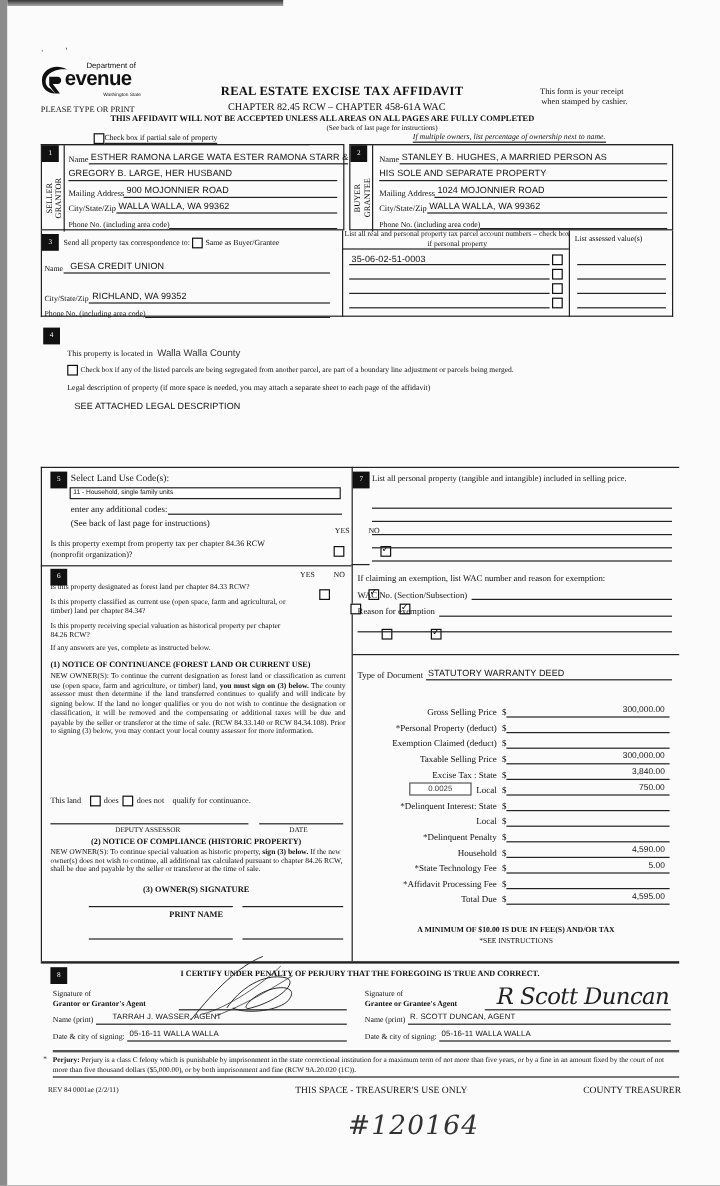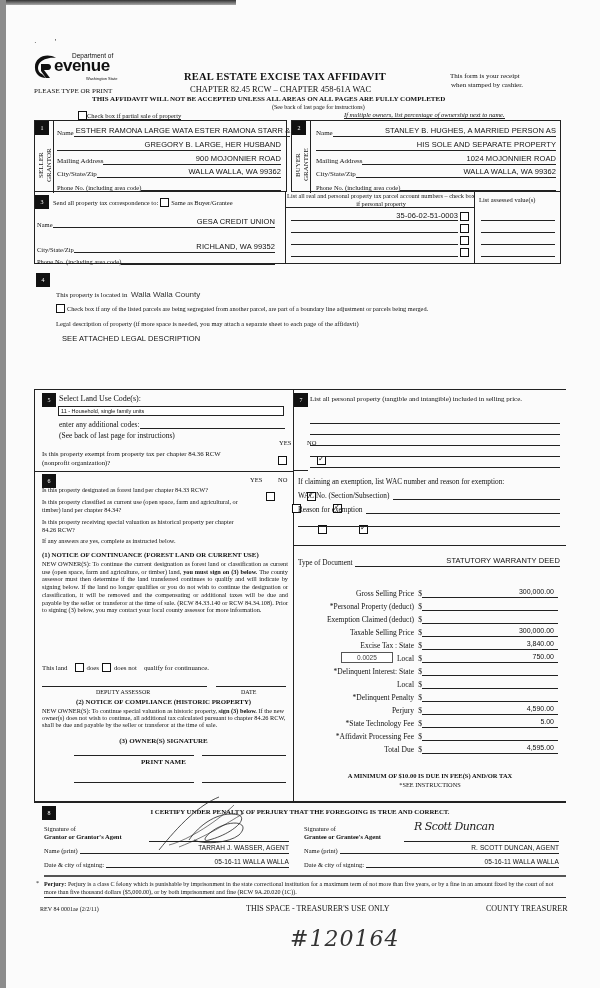--- a/index.html
+++ b/index.html
@@ -11,21 +11,21 @@
   .abs { position: absolute; }
   .sans { font-family: "Liberation Sans", sans-serif; }
   .typed { font-family: "Liberation Sans", sans-serif; font-size: 7.5px; letter-spacing: 0.1px; }
   .lbl { font-size: 7px; }
   .num { display: inline-block; width: 14px; height: 14px; background: #111; color: #fff; font-size: 6px; text-align: center; line-height: 14px; }
   .box { display: inline-block; width: 9px; height: 9px; border: 1px solid #111; background: #fff; vertical-align: middle; position: relative; }
   .box.checked::after { content: "\2713"; position: absolute; left: 0px; top: -3px; font-size: 8px; color: #111; }
   .hline { position: absolute; height: 1px; background: #222; }
   .vline { position: absolute; width: 1px; background: #222; }
   .row { position: absolute; display: flex; align-items: flex-end; white-space: nowrap; }
-  .field { border-bottom: 1px solid #222; flex: 1; padding-left: 2px; height: 11px; line-height: 10px; text-align: right; }
+  .field { border-bottom: 1px solid #222; flex: 1; padding-left: 2px; height: 11px; line-height: 10px; }
   .vert { position: absolute; writing-mode: vertical-rl; transform: rotate(180deg); font-size: 7px; text-align: center; line-height: 8px; }
   .money-row { position: absolute; display: flex; align-items: flex-end; font-size: 7.5px; white-space: nowrap; }
   .money-row .mlabel { width: 116px; text-align: right; }
   .money-row .dollar { width: 8px; text-align: right; }
   .money-row .mval { width: 136px; border-bottom: 1px solid #222; text-align: right; padding-right: 4px; height: 11px; line-height: 10px; font-family: "Liberation Sans", sans-serif; font-size: 7px; }
   .handwriting { font-family: "DejaVu Serif", serif; font-style: italic; }
 </style>
 </head>
 <body>
 
@@ -326,21 +326,21 @@
           <span class="mlabel">Local</span>
           <span class="dollar">$</span>
           <span class="mval"></span>
         </div>
       <div class="money-row" style="left:4px;top:301px;">
           <span class="mlabel">*Delinquent Penalty</span>
           <span class="dollar">$</span>
           <span class="mval"></span>
         </div>
       <div class="money-row" style="left:4px;top:314px;">
-          <span class="mlabel">Perjury</span>
+          <span class="mlabel">Household</span>
           <span class="dollar">$</span>
           <span class="mval">4,590.00</span>
         </div>
       <div class="money-row" style="left:4px;top:327px;">
           <span class="mlabel">*State Technology Fee</span>
           <span class="dollar">$</span>
           <span class="mval">5.00</span>
         </div>
       <div class="money-row" style="left:4px;top:340px;">
           <span class="mlabel">*Affidavit Processing Fee</span>
@@ -379,21 +379,21 @@
     <div class="row" style="left:10px;top:54px;width:245px;font-size:6.5px;">
       <span>Date &amp; city of signing:</span>
       <span class="field typed" style="margin-left:2px;font-size:6.5px;">05-16-11 WALLA WALLA</span>
     </div>
 
     <div class="abs" style="left:270px;top:22px;font-size:6.5px;line-height:8px;">
       <div>Signature of</div>
       <div style="font-weight:bold;">Grantee or Grantee's Agent</div>
     </div>
     <div class="hline" style="left:370px;top:38px;width:155px;"></div>
-    <div class="abs handwriting" style="left:380px;top:17px;font-size:11px;color:#222;letter-spacing:-0.5px;">R Scott Duncan</div>
+    <div class="abs handwriting" style="left:380px;top:17px;font-size:19px;color:#222;letter-spacing:-0.5px;">R Scott Duncan</div>
     <div class="row" style="left:270px;top:40px;width:255px;font-size:6.5px;">
       <span>Name (print)</span>
       <span class="field typed" style="margin-left:2px;font-size:6.5px;">R. SCOTT DUNCAN, AGENT</span>
     </div>
     <div class="row" style="left:270px;top:54px;width:255px;font-size:6.5px;">
       <span>Date &amp; city of signing:</span>
       <span class="field typed" style="margin-left:2px;font-size:6.5px;">05-16-11 WALLA WALLA</span>
     </div>
   </div>
   <div class="hline" style="left:38px;top:875px;width:522px;height:1.5px;background:#555;"></div>

